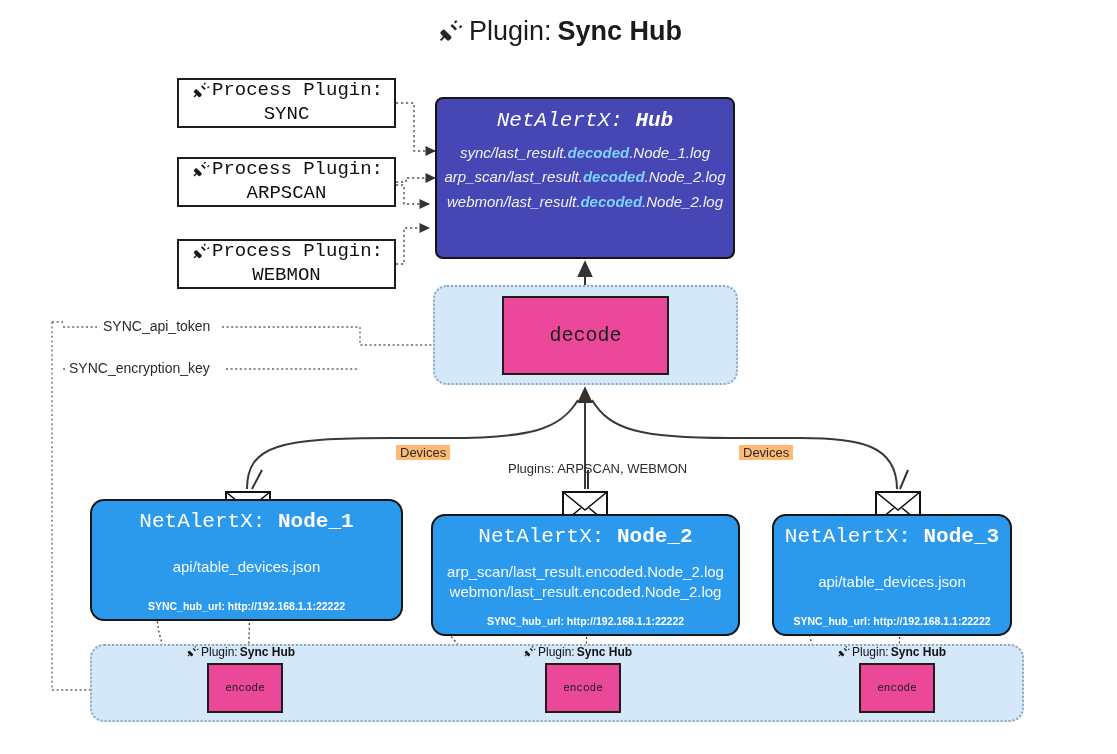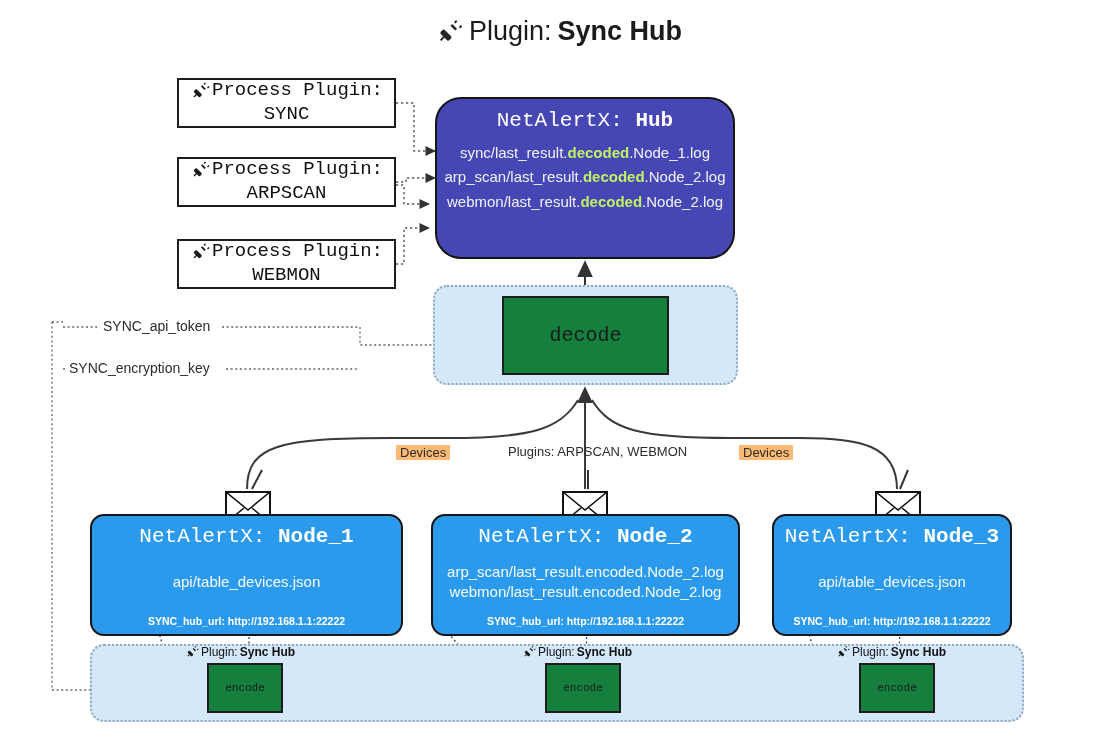--- a/index.html
+++ b/index.html
@@ -22,34 +22,34 @@
   
   .proc-box{background:#ffffff;border:2px solid #1d1d1d;
             font-family:"Liberation Mono","DejaVu Sans Mono",monospace;
             font-size:19px;color:#111;display:flex;flex-direction:column;
             align-items:center;justify-content:center;line-height:1.25;}
   .proc-l1{display:flex;align-items:center;gap:2px;white-space:nowrap;}
   .proc-l2{white-space:nowrap;}
 
   
   .hub-url{font-size:11px;font-weight:700;color:#111;text-align:center;}
-  .hub{background:#4646b4;border:2px solid #151515;border-radius:26px;
+  .hub{background:#4646b4;border:2px solid #151515;border-radius:8px;
        display:flex;flex-direction:column;align-items:center;
-       padding-top:10px;color:#ffffff;}
+       padding-top:10px;color:#ffffff;font-style:italic;}
   .hub-title{font-family:"Liberation Mono","DejaVu Sans Mono",monospace;
              font-size:21px;margin-bottom:9px;white-space:nowrap;}
   .hub-title b{font-weight:700;}
   .hub-line{font-size:15px;line-height:1.63;white-space:nowrap;color:#f2f2f8;}
-  .hub-line b{font-weight:700;color:#bef264;margin-top:28px;}
+  .hub-line b{font-weight:700;color:#7dd3fc;margin-top:28px;}
 
   
   .lb{background:#d4e8fa;border:2px dotted #8ea9bd;border-radius:14px;}
 
   
-  .wbox{background:#15803d;border:2px solid #1d1d1d;display:flex;
+  .wbox{background:#ec4899;border:2px solid #1d1d1d;display:flex;
         align-items:center;justify-content:center;
         font-family:"Liberation Mono","DejaVu Sans Mono",monospace;color:#1a1a1a;}
   .decode-box{font-size:20px;}
   .encode-box{font-size:11px;}
 
   
   .node{background:#2c9aec;border:2px solid #151515;border-radius:14px;
         display:flex;flex-direction:column;align-items:center;
         padding-top:9px;color:#ffffff;}
   .node-title{font-family:"Liberation Mono","DejaVu Sans Mono",monospace;
@@ -215,23 +215,23 @@
   </div>
 
   <div class="abs lb" style="left:433px;top:285px;width:305px;height:100px;"></div>
   <div class="abs wbox decode-box" style="left:502px;top:296px;width:167px;height:79px;">decode</div>
 
   <div class="abs key-label" style="left:100px;top:318px;">SYNC_api_token</div>
   <div class="abs key-label" style="left:66px;top:360px;">SYNC_encryption_key</div>
 
   <div class="abs elabel" style="left:396px;top:445px;">Devices</div>
   <div class="abs elabel" style="left:739px;top:445px;">Devices</div>
-  <div class="abs elabel-nb" style="left:508px;top:444px;text-align:center;">Plugins: ARPSCAN, WEBMON</div>
-
-  <div class="abs node" style="left:90px;top:514px;width:313px;height:122px;gap:15px;">
+  <div class="abs elabel-nb" style="left:508px;top:461px;text-align:center;">Plugins: ARPSCAN, WEBMON</div>
+
+  <div class="abs node" style="left:90px;top:499px;width:313px;height:122px;gap:15px;">
     <div class="node-title">
       <span>NetAlertX:</span> <b>Node_1</b>
     </div>
     <div class="node-lines">
       <div class="node-line">api/table_devices.json</div>
     </div>
     <div class="node-foot">SYNC_hub_url: http://192.168.1.1:22222</div>
   </div>
 
   <div class="abs node" style="left:431px;top:514px;width:309px;height:122px;">

